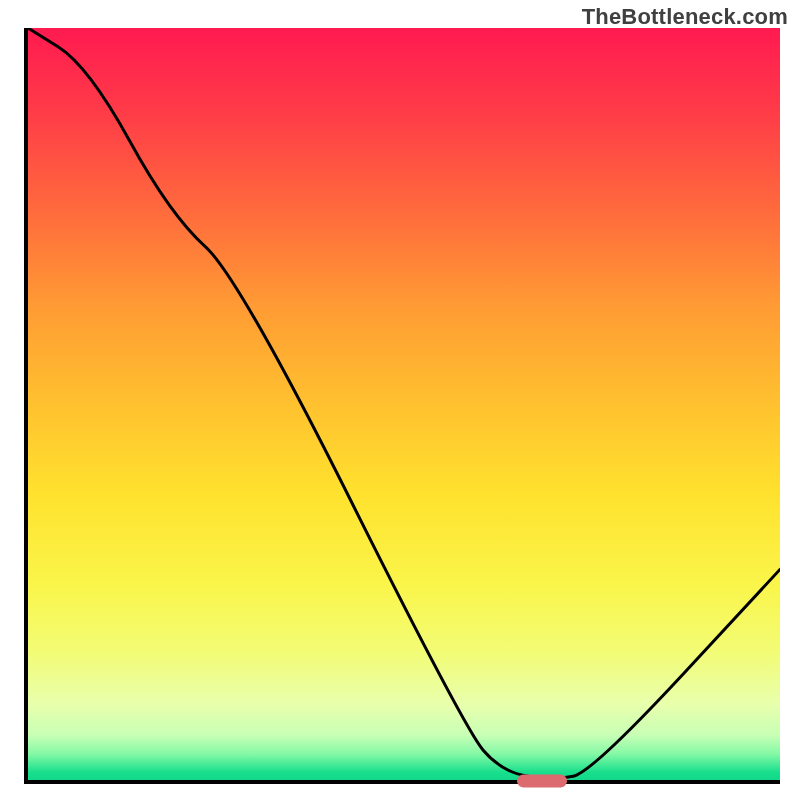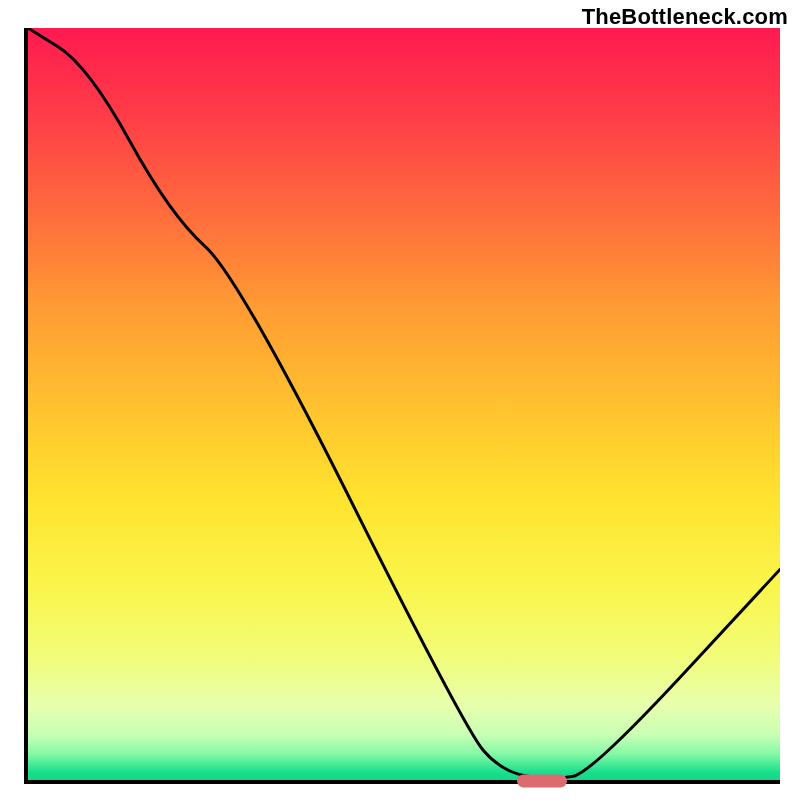--- a/index.html
+++ b/index.html
@@ -15,21 +15,21 @@
     position: relative;
     width: 800px;
     height: 800px;
   }
   .watermark {
     position: absolute;
     top: 4px;
     right: 12px;
     font-size: 22px;
     font-weight: 600;
-    color: #000000;
+    color: #404040;
     letter-spacing: 0.2px;
     z-index: 10;
   }
   .plot {
     position: absolute;
     left: 24px;
     top: 28px;
     width: 756px;
     height: 756px;
     box-sizing: border-box;

